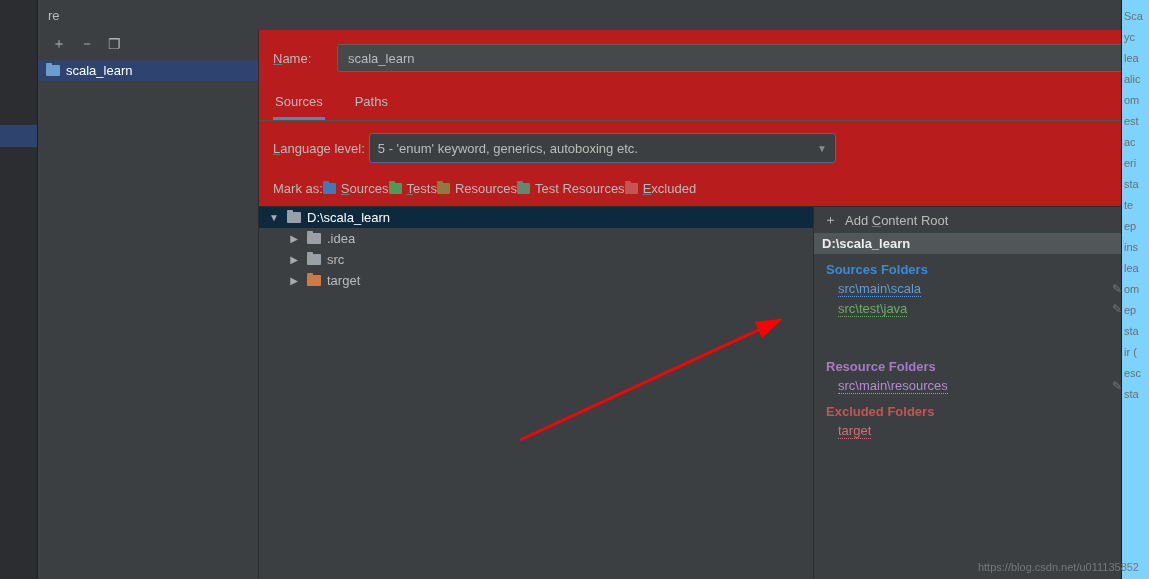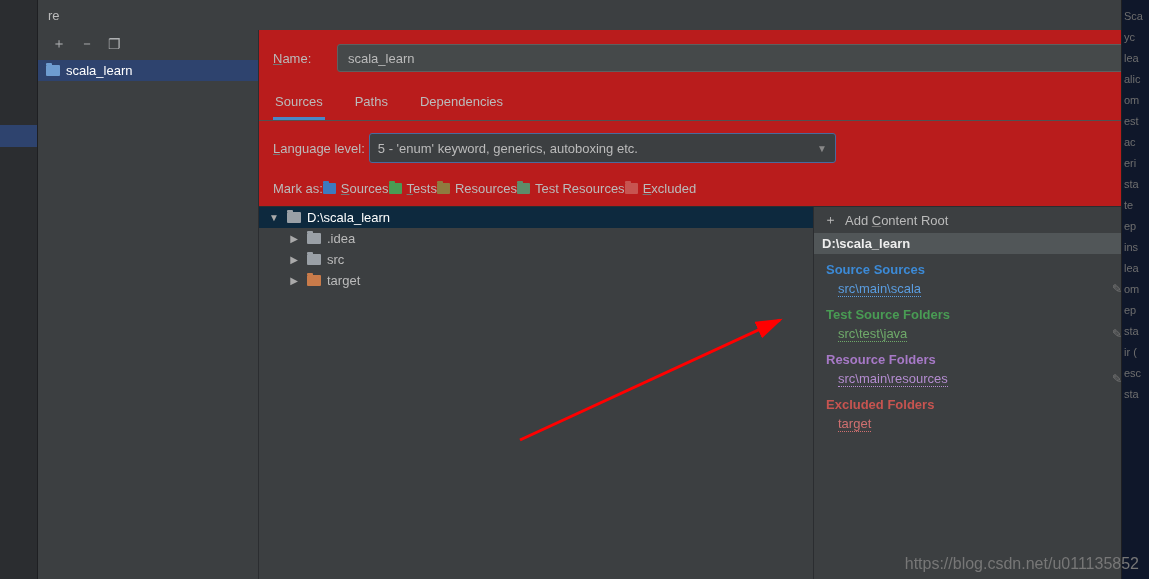--- a/index.html
+++ b/index.html
@@ -113,40 +113,40 @@
     cursor: pointer;
   }
   .content-root-hdr {
     display: flex; align-items: center; justify-content: space-between;
     background: #515658; color: #eeeeee; padding: 3px 8px; font-weight: bold;
   }
   .x-sm { color: #aaa; cursor: pointer; font-size: 13px;}
   .section-label { padding: 8px 12px 2px 12px; font-weight: bold; }
   .section-src  { color: #3c8ad6;}
   .section-tst  { color: #499c54;}
-  .section-res  { color: #a779c7;}
+  .section-res  { color: #a779c7; margin-top: 32px;}
   .section-exc  { color: #c75450;}
   .folder-item {
     display: flex; align-items: center; justify-content: space-between;
     padding: 2px 8px 2px 24px;
   }
   .folder-item .path { color: inherit; border-bottom: 1px dotted currentColor; }
   .folder-item.src  { color:#5a9de0;text-align:right;}
   .folder-item.tst  { color:#6faa6a;}
   .folder-item.res  { color:#b48cd0;}
   .folder-item.exc  { color:#d07070;}
   .folder-actions { display:flex; gap:8px; color:#777;}
   .pencil { font-size:12px; cursor:pointer;}
   .watermark {
-    position:absolute; bottom:6px; right:10px; color:#777; font-size:16px;
+    position:absolute; bottom:6px; right:10px; color:#777; font-size:11px;
     pointer-events:none;
   }
   .bg-strip {
     position:absolute; right:0; top:0; width:28px; height:100%;
-    background:#0f172a; border-left:1px solid #1e1f22; color:#6e6e6e;
+    background:#7dd3fc; border-left:1px solid #1e1f22; color:#6e6e6e;
     font-size:11px; overflow:hidden; padding:6px 2px; line-height:21px;
     text-align:left;
   }
   .arrow-annot {
     position:absolute; pointer-events:none;
   }
 </style>
 </head>
 <body>
 
@@ -179,21 +179,20 @@
       <div class="content">
 
         <div class="row">
           <span class="label"><span class="underline">N</span>ame:</span>
           <input class="name-input" value="scala_learn" style="">
         </div>
 
         <div class="tabs">
           <div class="tab active">Sources</div>
           <div class="tab">Paths</div>
-          <div class="tab">Dependencies</div>
         </div>
         <div class="hr"></div>
 
         <div class="lang-row">
           <span class="label" style="min-width:auto;"><span class="underline">L</span>anguage level:</span>
           <div class="dropdown">
             <span>5 - 'enum' keyword, generics, autoboxing etc.</span>
             <span class="arrow">▼</span>
           </div>
         </div>
@@ -249,30 +248,29 @@
           <div class="rightpanel">
             <div class="add-root">
               <span>＋</span>
               <span>Add <span class="underline">C</span>ontent Root</span>
             </div>
             <div class="content-root-hdr">
               <span>D:\scala_learn</span>
               <span class="x-sm">✕</span>
             </div>
 
-            <div class="section-label section-src">Source Sources</div>
+            <div class="section-label section-src">Sources Folders</div>
             <div class="folder-item src">
               <span class="path">src\main\scala</span>
               <span class="folder-actions">
                   <span class="pencil">✎</span>
                   <span class="x-sm">✕</span>
                 </span>
             </div>
 
-            <div class="section-label section-tst">Test Source Folders</div>
             <div class="folder-item tst">
               <span class="path">src\test\java</span>
               <span class="folder-actions">
                   <span class="pencil">✎</span>
                   <span class="x-sm">✕</span>
                 </span>
             </div>
 
             <div class="section-label section-res">Resource Folders</div>
             <div class="folder-item res">

